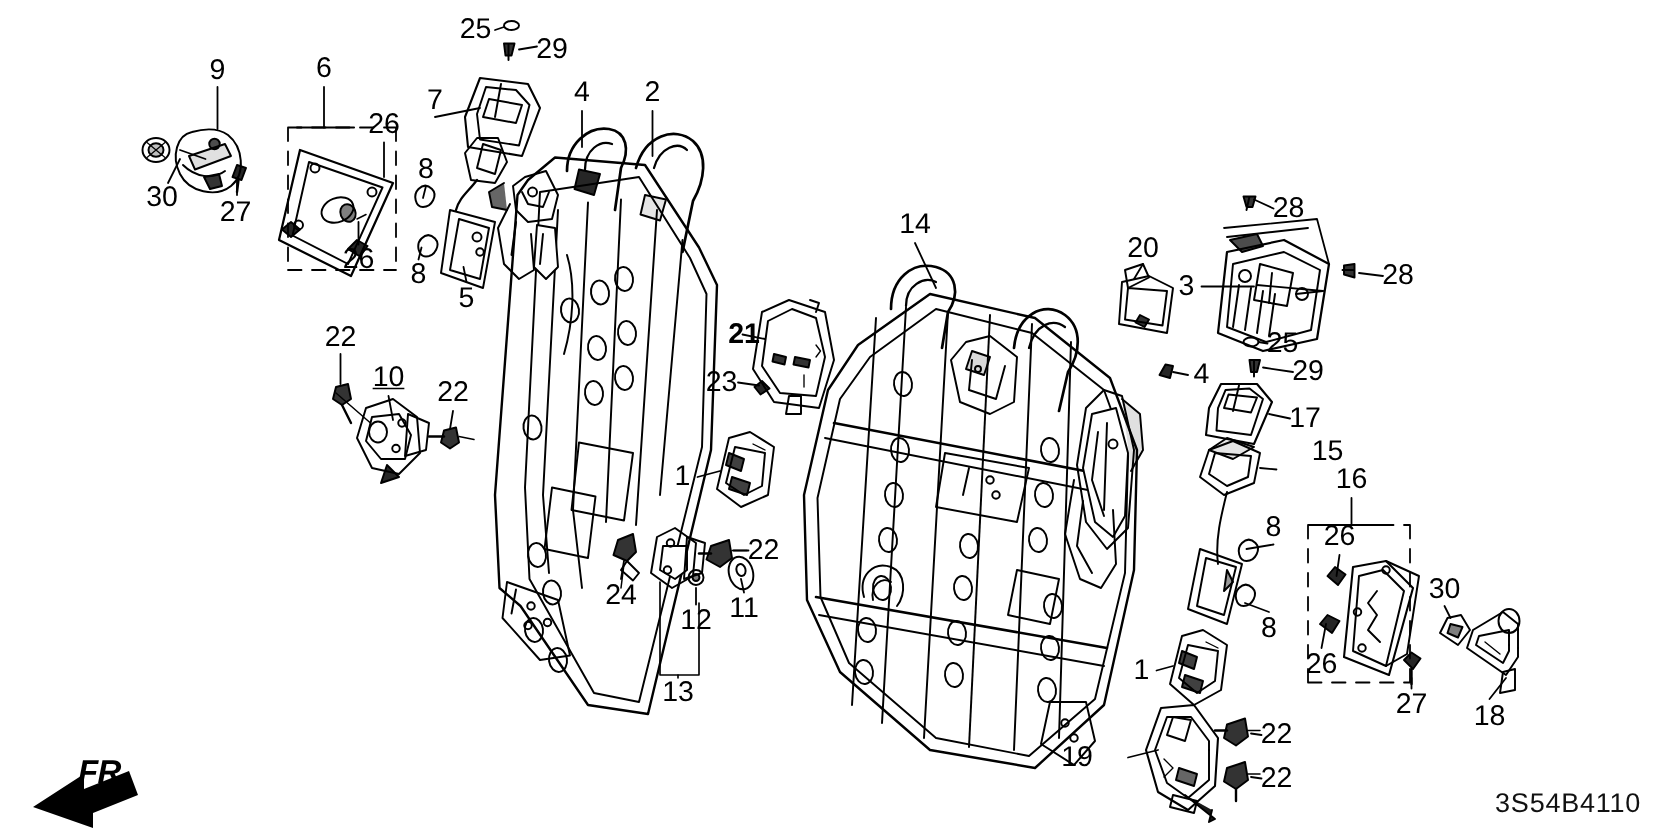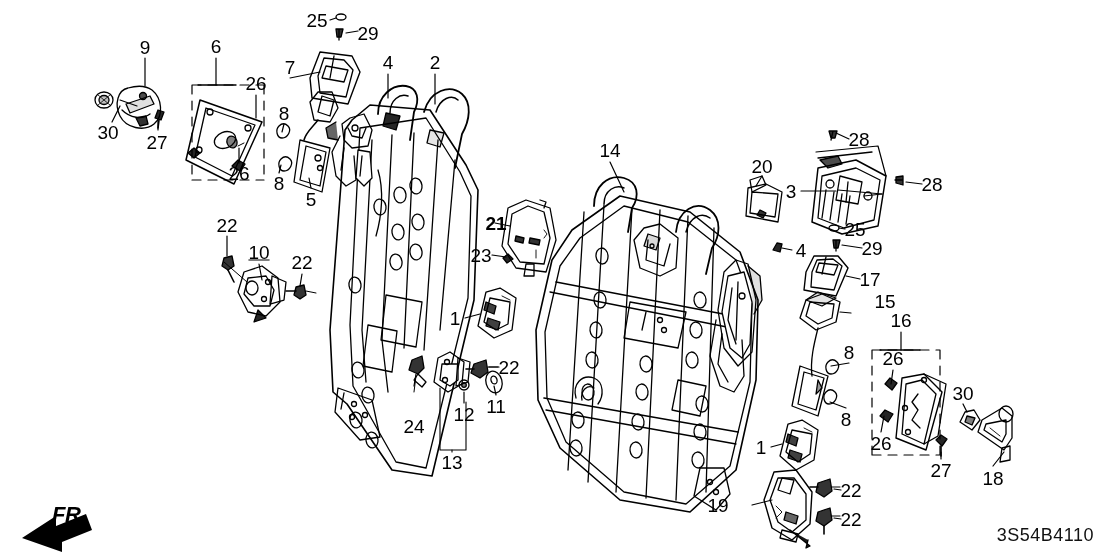--- a/index.html
+++ b/index.html
@@ -461,21 +461,21 @@
       <div class="lbl" style="left: 801px; top: 250px;">4</div>
       <div class="lbl" style="left: 872px; top: 248px;">29</div>
       <div class="lbl" style="left: 259px; top: 252px; text-decoration: underline;">10</div>
       <div class="lbl" style="left: 302px; top: 262px;">22</div>
       <div class="lbl" style="left: 870px; top: 279px; text-align: right;">17</div>
       <div class="lbl" style="left: 455px; top: 318px;">1</div>
       <div class="lbl" style="left: 861px; top: 301px; margin-left: 24px;">15</div>
       <div class="lbl" style="left: 901px; top: 320px;">16</div>
       <div class="lbl" style="left: 849px; top: 352px;">8</div>
       <div class="lbl" style="left: 893px; top: 358px;">26</div>
-      <div class="lbl" style="left: 414px; top: 397px; margin-top: 29px;">24</div>
+      <div class="lbl" style="left: 414px; top: 397px;">24</div>
       <div class="lbl" style="left: 509px; top: 367px;">22</div>
       <div class="lbl" style="left: 464px; top: 414px;">12</div>
       <div class="lbl" style="left: 496px; top: 406px;">11</div>
       <div class="lbl" style="left: 963px; top: 393px;">30</div>
       <div class="lbl" style="left: 846px; top: 419px;">8</div>
       <div class="lbl" style="left: 881px; top: 443px;">26</div>
       <div class="lbl" style="left: 452px; top: 462px;">13</div>
       <div class="lbl" style="left: 761px; top: 447px;">1</div>
       <div class="lbl" style="left: 941px; top: 470px;">27</div>
       <div class="lbl" style="left: 993px; top: 478px;">18</div>

